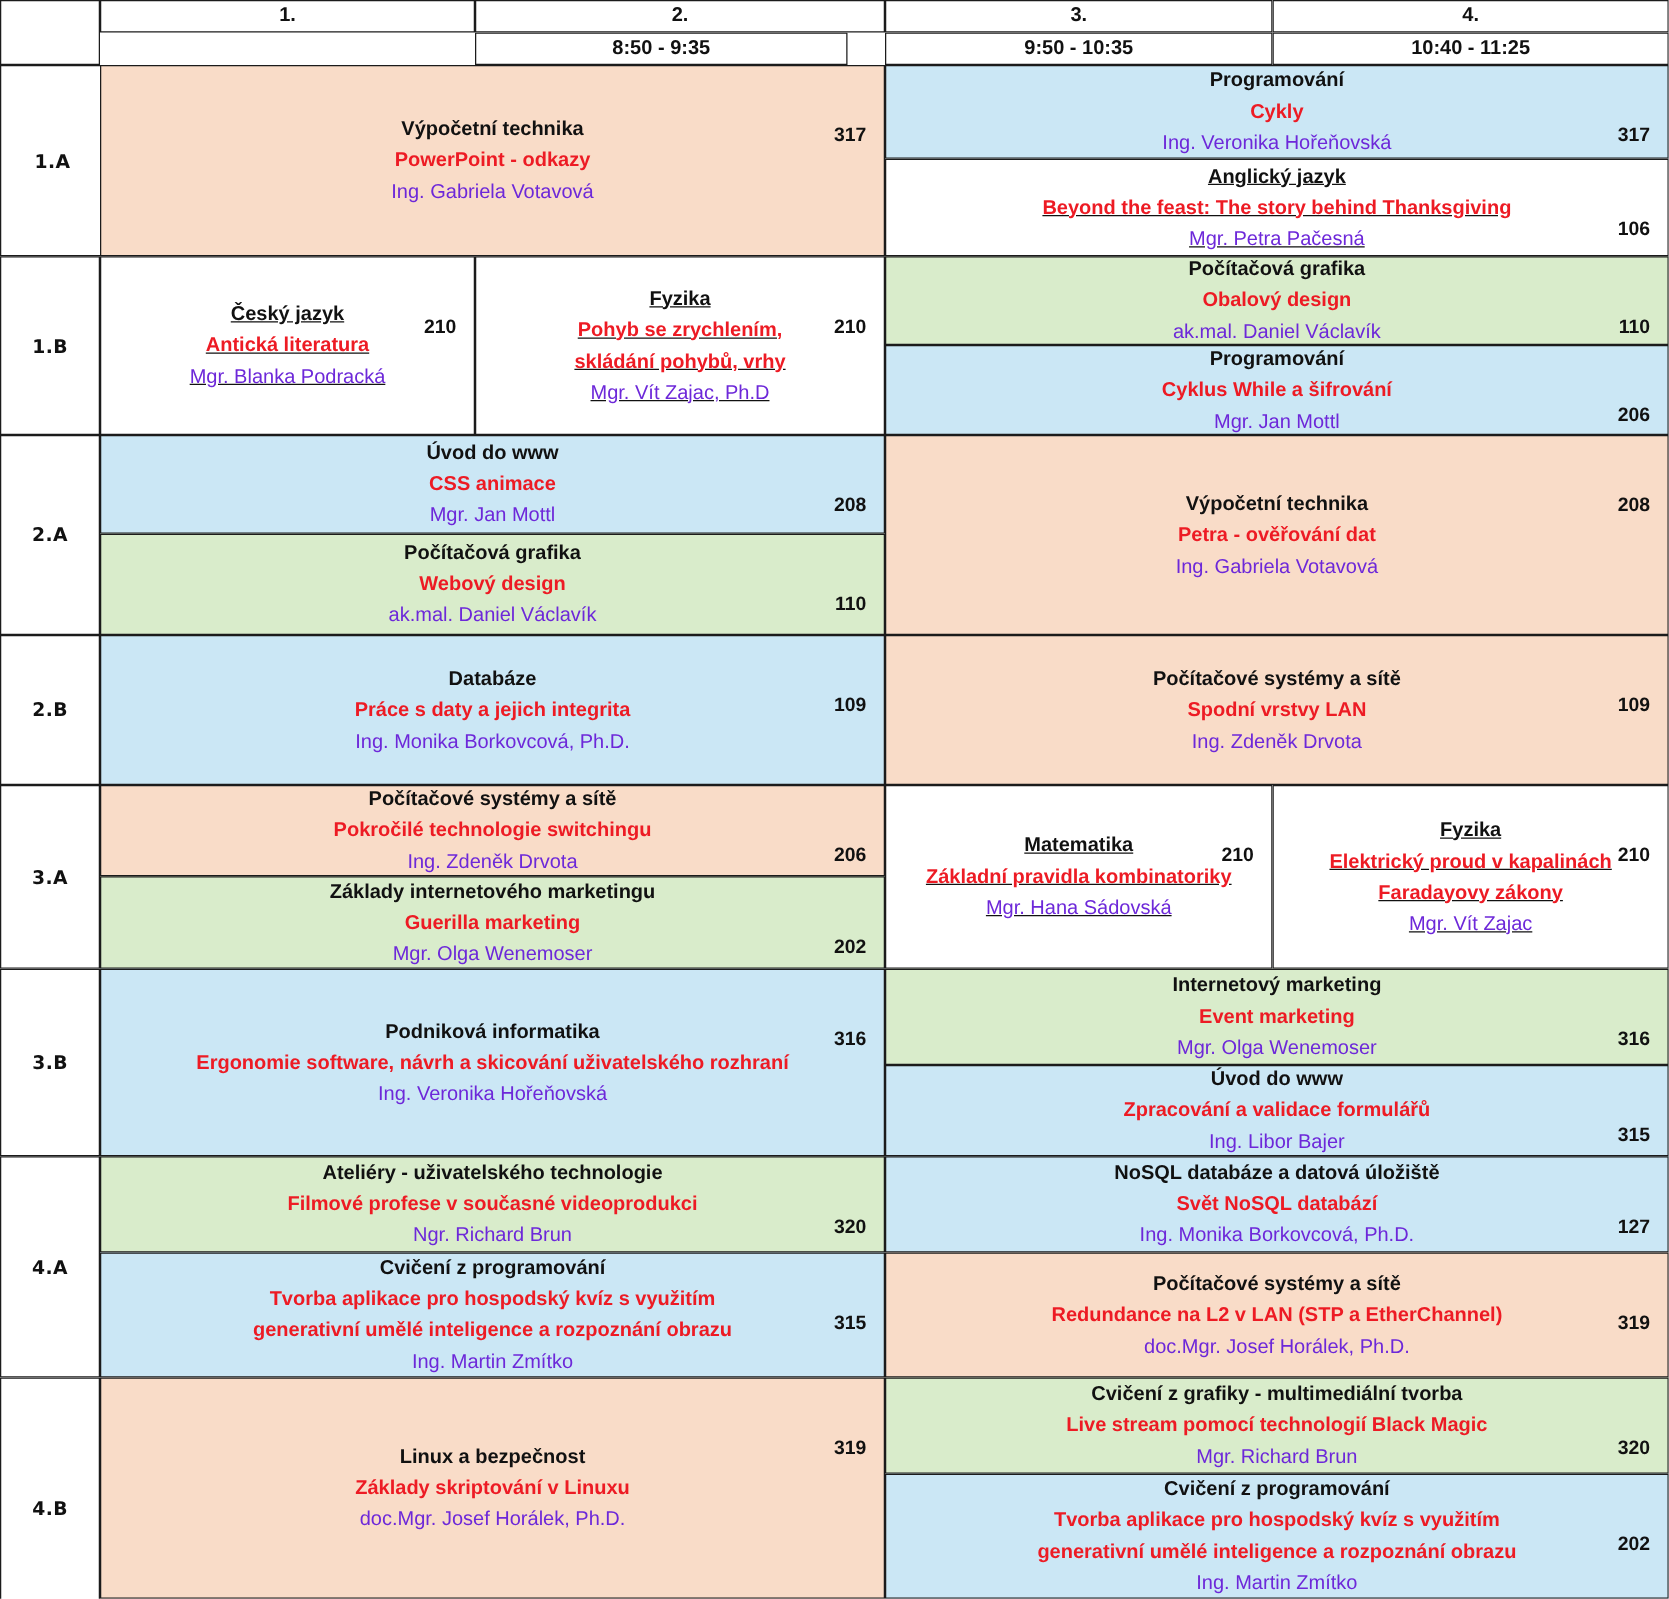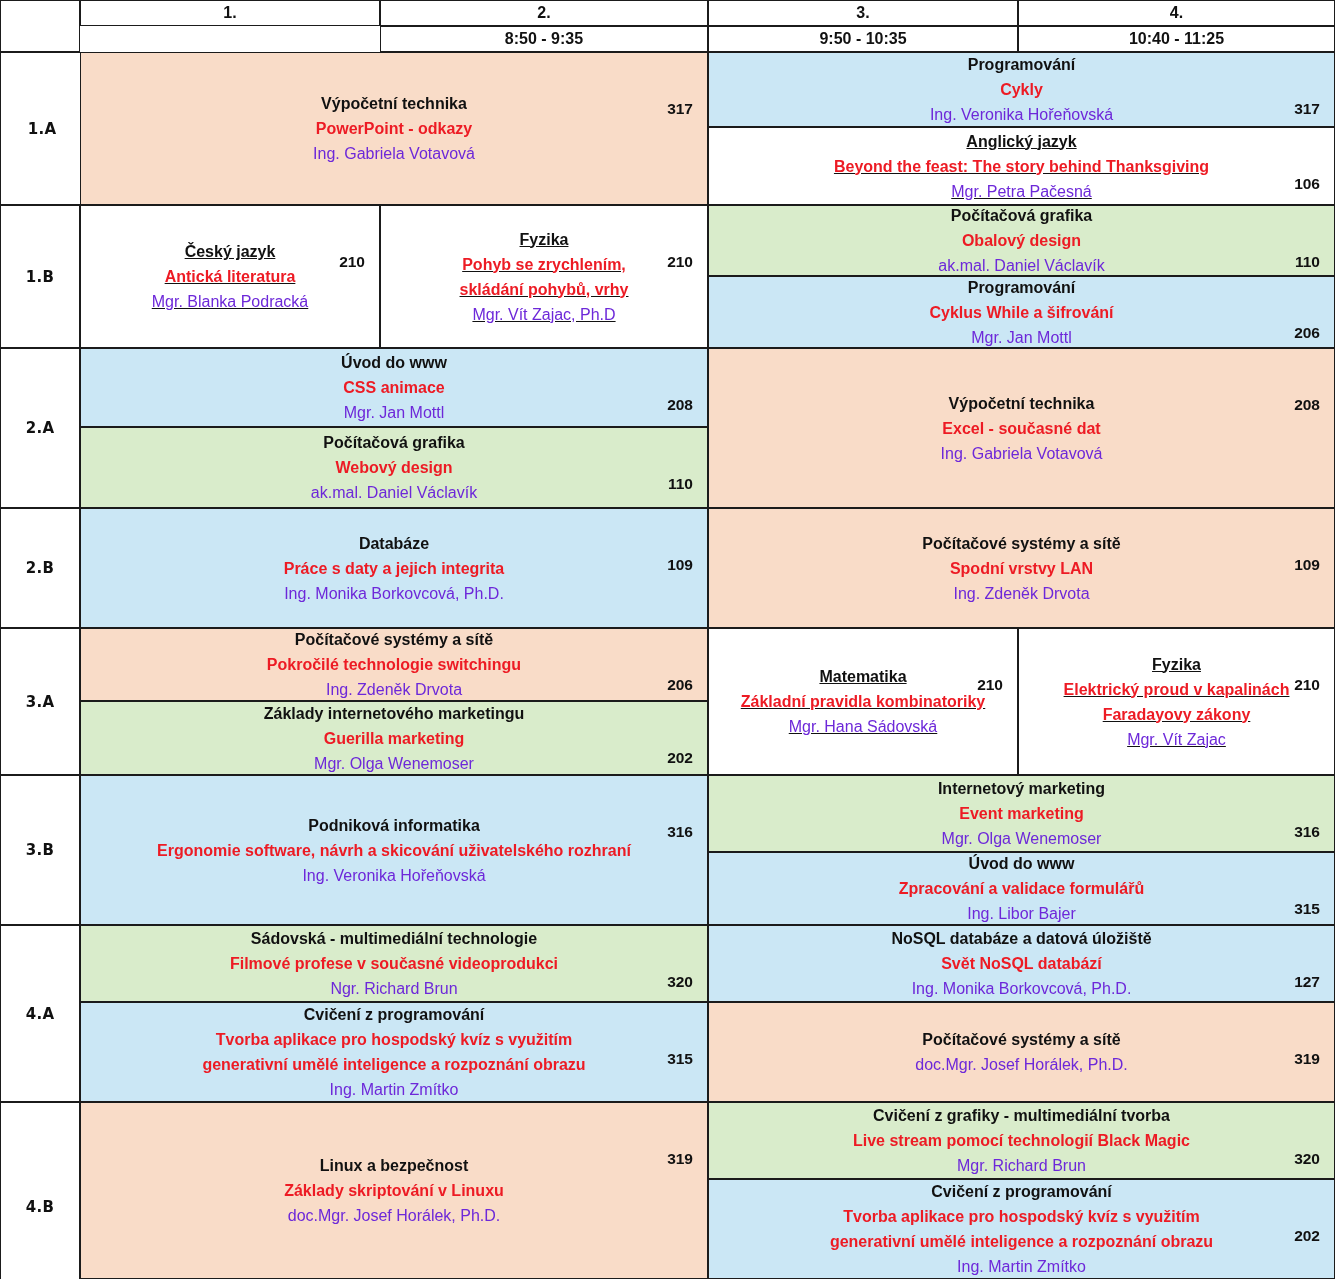--- a/index.html
+++ b/index.html
@@ -25,21 +25,21 @@
 </head>
 <body>
 
 <div class="board">
 
   <div class="hdr" style="left:0;top:0;width:80px;height:52px"></div>
   <div class="hdr" style="left:80px;top:0;width:300px;height:26px">1.</div>
   <div class="hdr" style="left:380px;top:0;width:328px;height:26px">2.</div>
   <div class="hdr" style="left:708px;top:0;width:310px;height:26px">3.</div>
   <div class="hdr" style="left:1018px;top:0;width:317px;height:26px">4.</div>
-  <div class="hdr" style="left:380px;top:26px;width:328px;height:26px">8:50 - 9:35</div>
+  <div class="hdr" style="left:380px;top:26px;width:298px;height:26px">8:50 - 9:35</div>
   <div class="hdr" style="left:708px;top:26px;width:310px;height:26px">9:50 - 10:35</div>
   <div class="hdr" style="left:1018px;top:26px;width:317px;height:26px">10:40 - 11:25</div>
 
   <div class="rowlabel" style="left:0;top:52px;width:84px;height:153px">1.A</div>
   <div class="rowlabel" style="left:0;top:205px;width:80px;height:143px">1.B</div>
   <div class="rowlabel" style="left:0;top:348px;width:80px;height:160px">2.A</div>
   <div class="rowlabel" style="left:0;top:508px;width:80px;height:120px">2.B</div>
   <div class="rowlabel" style="left:0;top:628px;width:80px;height:147px">3.A</div>
   <div class="rowlabel" style="left:0;top:775px;width:80px;height:150px">3.B</div>
   <div class="rowlabel" style="left:0;top:925px;width:80px;height:177px">4.A</div>
@@ -98,21 +98,21 @@
   </div>
   <div class="cell green" style="left:80px;top:427px;width:628px;height:81px">
     <div class="room">110</div>
     <div class="subject">Počítačová grafika</div>
     <div class="topic">Webový design</div>
     <div class="teacher">ak.mal. Daniel Václavík</div>
   </div>
   <div class="cell salmon" style="left:708px;top:348px;width:627px;height:160px">
     <div class="room">208</div>
     <div class="subject">Výpočetní technika</div>
-    <div class="topic">Excel - současné dat</div>
+    <div class="topic">Petra - ověřování dat</div>
     <div class="teacher">Ing. Gabriela Votavová</div>
   </div>
 
   <div class="cell blue" style="left:80px;top:508px;width:628px;height:120px">
     <div class="room">109</div>
     <div class="subject">Databáze</div>
     <div class="topic">Práce s daty a jejich integrita</div>
     <div class="teacher">Ing. Monika Borkovcová, Ph.D.</div>
   </div>
   <div class="cell salmon" style="left:708px;top:508px;width:627px;height:120px">
@@ -162,40 +162,41 @@
   </div>
   <div class="cell blue" style="left:708px;top:852px;width:627px;height:73px">
     <div class="room">315</div>
     <div class="subject">Úvod do www</div>
     <div class="topic">Zpracování a validace formulářů</div>
     <div class="teacher">Ing. Libor Bajer</div>
   </div>
 
   <div class="cell green" style="left:80px;top:925px;width:628px;height:77px">
     <div class="room">320</div>
-    <div class="subject">Sádovská - multimediální technologie</div>
+    <div class="subject">Ateliéry - uživatelského technologie</div>
     <div class="topic">Filmové profese v současné videoprodukci</div>
     <div class="teacher">Ngr. Richard Brun</div>
   </div>
   <div class="cell blue" style="left:80px;top:1002px;width:628px;height:100px">
     <div class="room">315</div>
     <div class="subject">Cvičení z programování</div>
     <div class="topic">Tvorba aplikace pro hospodský kvíz s využitím
 generativní umělé inteligence a rozpoznání obrazu</div>
     <div class="teacher">Ing. Martin Zmítko</div>
   </div>
   <div class="cell blue" style="left:708px;top:925px;width:627px;height:77px">
     <div class="room">127</div>
     <div class="subject">NoSQL databáze a datová úložiště</div>
     <div class="topic">Svět NoSQL databází</div>
     <div class="teacher">Ing. Monika Borkovcová, Ph.D.</div>
   </div>
   <div class="cell salmon" style="left:708px;top:1002px;width:627px;height:100px">
     <div class="room">319</div>
     <div class="subject">Počítačové systémy a sítě</div>
+    <div class="topic">Redundance na L2 v LAN (STP a EtherChannel)</div>
     <div class="teacher">doc.Mgr. Josef Horálek, Ph.D.</div>
   </div>
 
   <div class="cell salmon" style="left:80px;top:1102px;width:628px;height:177px">
     <div class="room">319</div>
     <div class="subject">Linux a bezpečnost</div>
     <div class="topic">Základy skriptování v Linuxu</div>
     <div class="teacher">doc.Mgr. Josef Horálek, Ph.D.</div>
   </div>
   <div class="cell green" style="left:708px;top:1102px;width:627px;height:77px">

